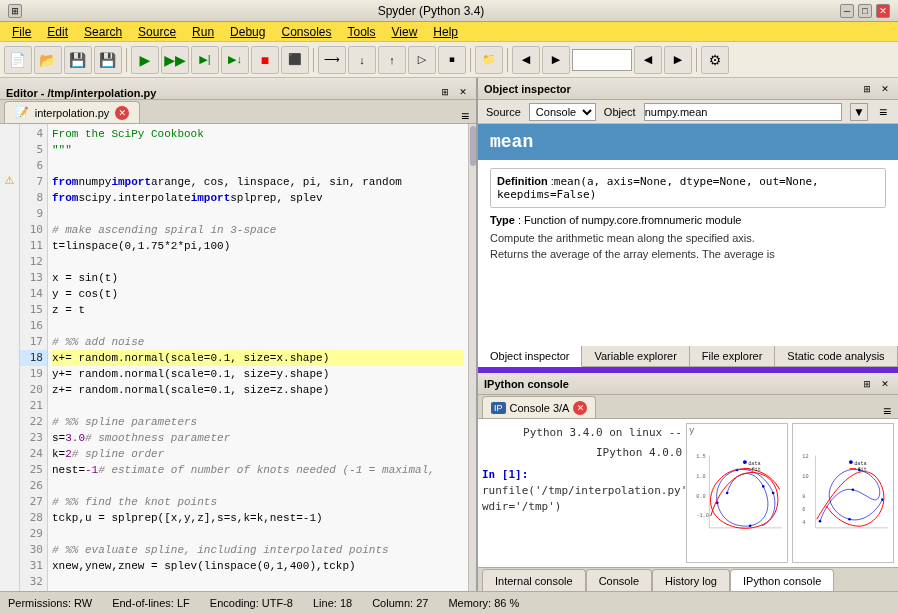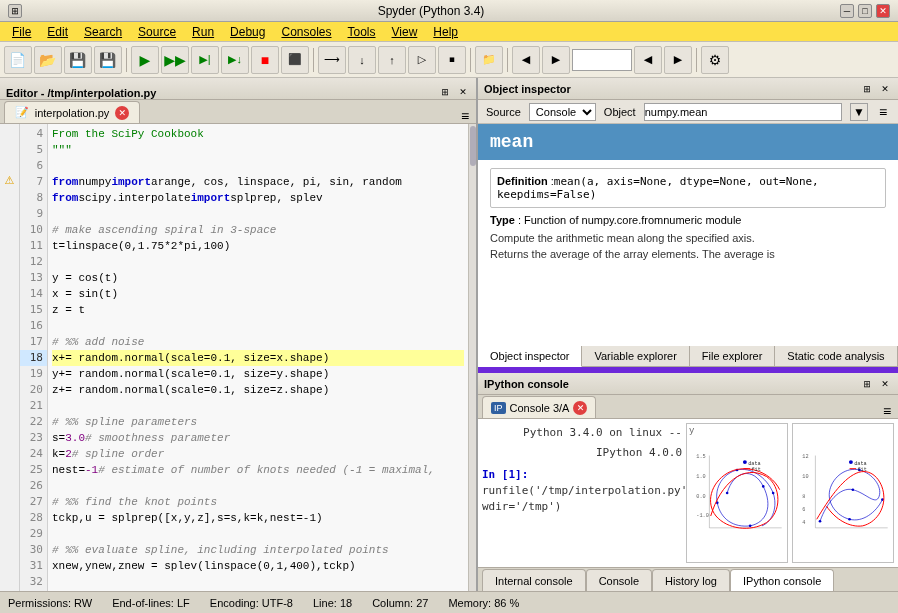--- a/index.html
+++ b/index.html
@@ -218,22 +218,22 @@
       <div class="code-content">
         <div class="code-line"><span style="color:#008000;">From the SciPy Cookbook</span></div>
         <div class="code-line"><span style="color:#008000;">"""</span></div>
         <div class="code-line">&nbsp;</div>
         <div class="code-line"><span style="color:#0000cc;font-weight:bold;">from</span> <span>numpy</span> <span style="color:#0000cc;font-weight:bold;">import</span> <span>arange, cos, linspace, pi, sin, random</span></div>
         <div class="code-line"><span style="color:#0000cc;font-weight:bold;">from</span> <span>scipy.interpolate</span> <span style="color:#0000cc;font-weight:bold;">import</span> <span>splprep, splev</span></div>
         <div class="code-line">&nbsp;</div>
         <div class="code-line"><span style="color:#808080;font-style:italic;"># make ascending spiral in 3-space</span></div>
         <div class="code-line"><span>t=linspace(0,1.75*2*pi,100)</span></div>
         <div class="code-line">&nbsp;</div>
+        <div class="code-line"><span>x = sin(t)</span></div>
         <div class="code-line"><span>y = cos(t)</span></div>
-        <div class="code-line"><span>x = sin(t)</span></div>
         <div class="code-line"><span>z = t</span></div>
         <div class="code-line">&nbsp;</div>
         <div class="code-line"><span style="color:#808080;font-style:italic;"># %% add noise</span></div>
         <div class="code-line highlight-yellow"><span>x+= random.normal(scale=0.1, size=x.shape)</span></div>
         <div class="code-line"><span>y+= random.normal(scale=0.1, size=y.shape)</span></div>
         <div class="code-line"><span>z+= random.normal(scale=0.1, size=z.shape)</span></div>
         <div class="code-line">&nbsp;</div>
         <div class="code-line"><span style="color:#808080;font-style:italic;"># %% spline parameters</span></div>
         <div class="code-line"><span>s=</span><span style="color:#800080;">3.0</span>  <span style="color:#808080;font-style:italic;"># smoothness parameter</span></div>
         <div class="code-line"><span>k=</span><span style="color:#800080;">2</span>  <span style="color:#808080;font-style:italic;"># spline order</span></div>

